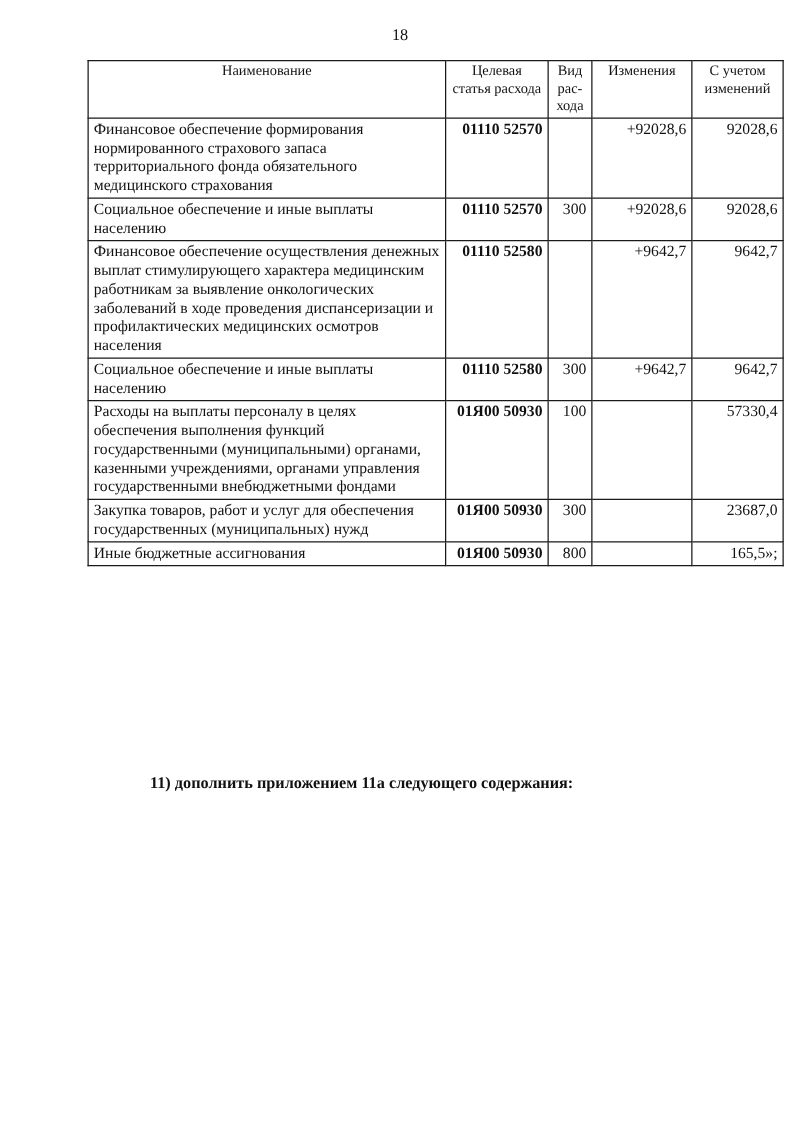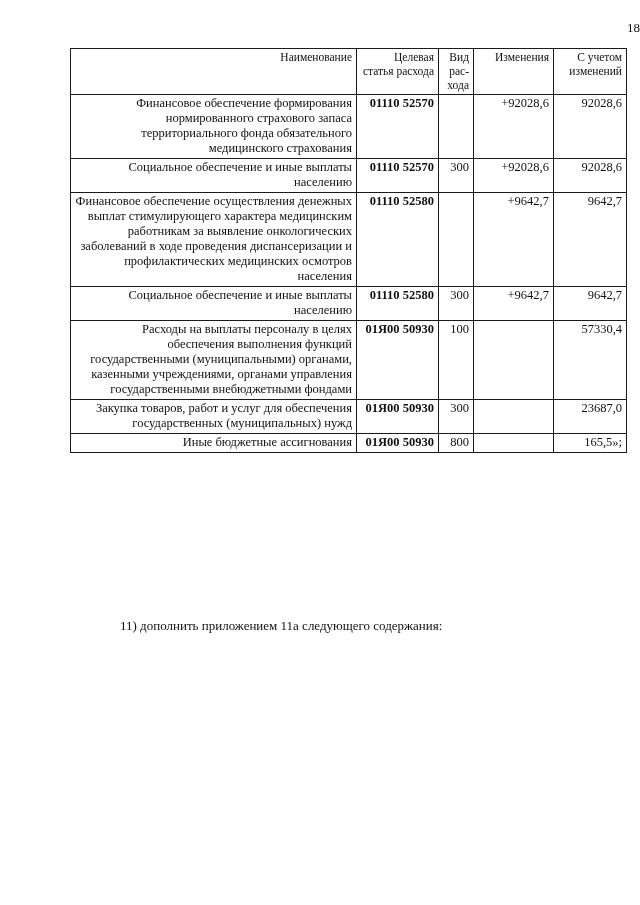--- a/index.html
+++ b/index.html
@@ -13,21 +13,21 @@
     position: relative;
     font-family: "Liberation Serif", "DejaVu Serif", serif;
     color: #111111;
     -webkit-font-smoothing: antialiased;
   }
   .page-number {
     position: absolute;
     top: 20px;
     left: 0;
     width: 640px;
-    text-align: right;
+    text-align: center;
     font-size: 13px;
   }
   .doc-table-wrap {
     position: absolute;
     top: 48px;
     left: 70px;
     width: 556px;
   }
   table.doc-table {
     border-collapse: collapse;
@@ -39,38 +39,39 @@
   table.doc-table th,
   table.doc-table td {
     border: 1px solid #1a1a1a;
     vertical-align: top;
     padding: 1px 4px 2px 4px;
     overflow: hidden;
   }
   table.doc-table th {
     font-weight: normal;
     font-size: 11.5px;
-    text-align: right;
+    text-align: center;
     padding-top: 2px;
   }
   col.w-name   { width: 286px; }
   col.w-target { width: 82px; }
   col.w-kind   { width: 35px; }
   col.w-chg    { width: 80px; }
   col.w-total  { width: 73px; }
-  td.c-name   { text-align: right; }
+  td.c-name   { text-align: left; }
   td.c-target { text-align: right; white-space: nowrap; font-weight: bold; }
   td.c-kind   { text-align: right; padding-left: 5px; }
   td.c-num    { text-align: right; white-space: nowrap; margin-top: 44px; }
   .amendment-note {
     position: absolute;
     top: 618px;
     left: 120px;
     width: 500px;
     font-size: 13px;
+    font-weight: bold;
   }
 </style>
 </head>
 <body>
 
 <div class="page-number">18</div>
 
 <div class="doc-table-wrap">
   <table class="doc-table">
     <colgroup>

